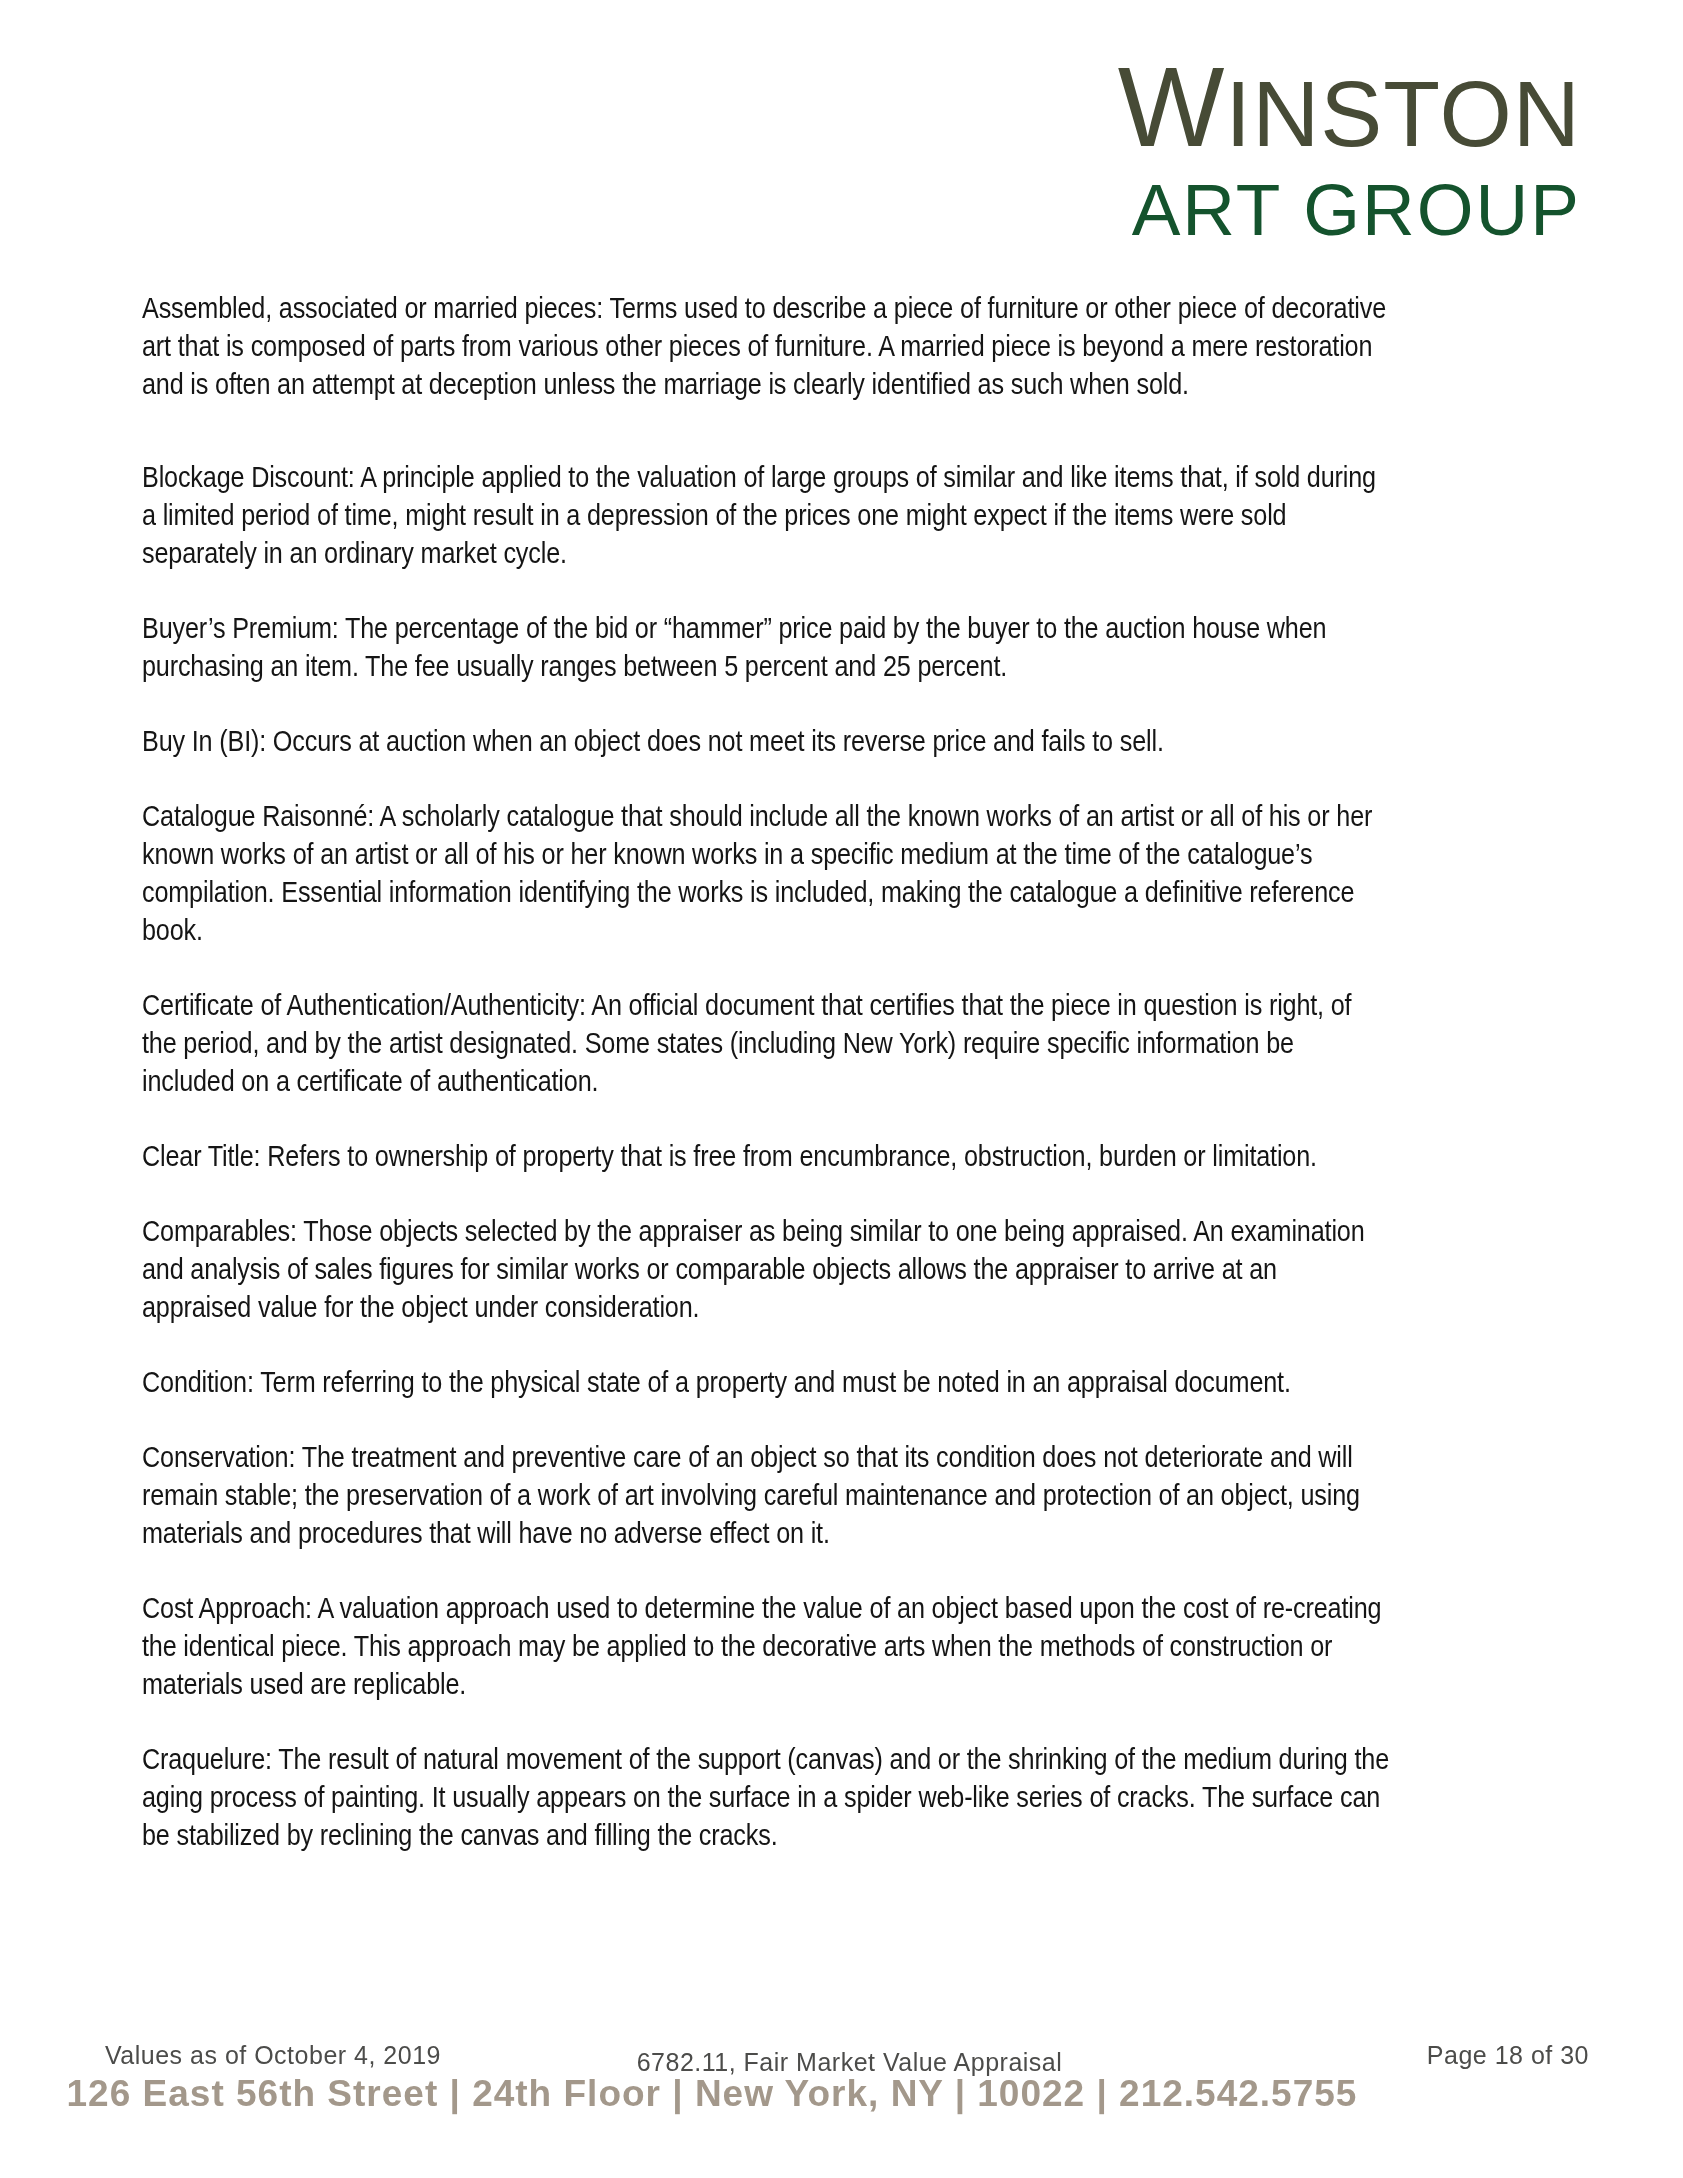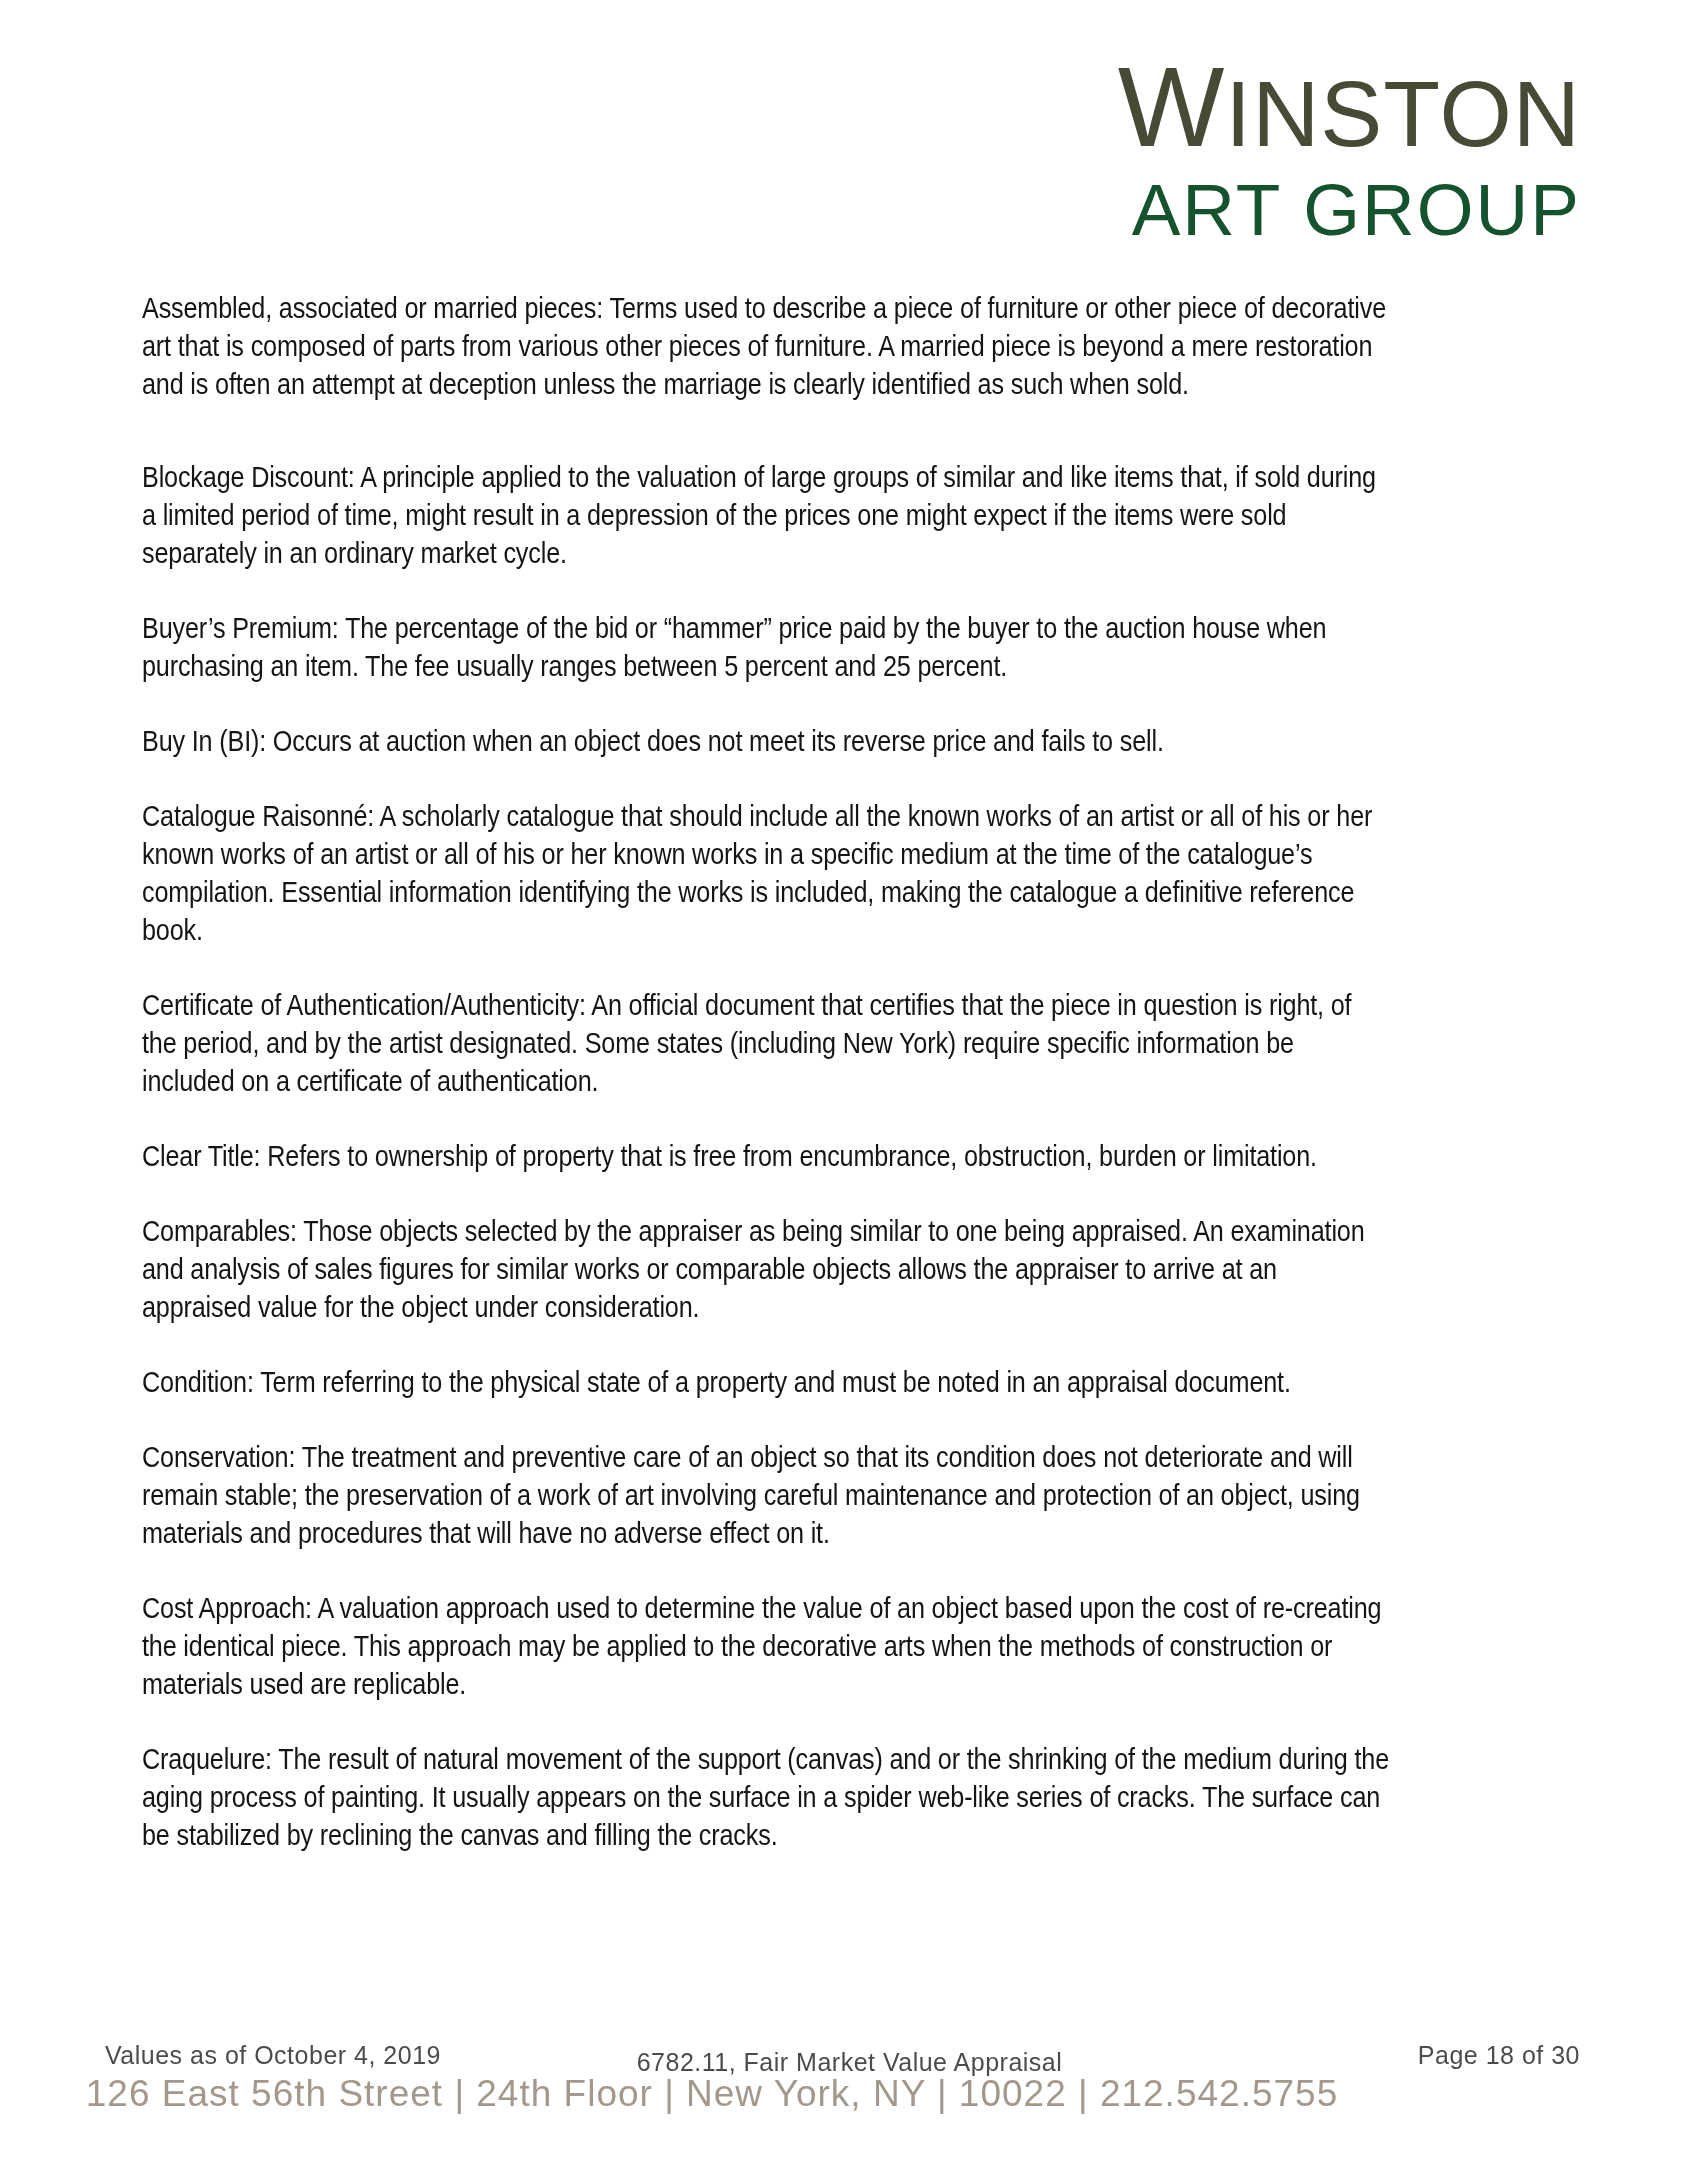--- a/index.html
+++ b/index.html
@@ -79,32 +79,33 @@
   }
   .footer-line1 .f-center {
     position: absolute;
     left: 0;
     width: 1683px;
     text-align: center;
     top: 7px;
   }
   .footer-line1 .f-right {
     position: absolute;
-    right: 111px;
+    right: 102px;
     top: 0;
   }
   .footer-line2 {
     position: absolute;
     top: 2073px;
     left: 0;
     width: 1424px;
     text-align: center;
     font-size: 37px;
     color: #a3988b;
     letter-spacing: 1px;
+    font-weight: bold;
   }
 </style>
 </head>
 <body>
 
 <header class="logo">
   <div class="logo-top">WINSTON</div>
   <div class="logo-bottom">ART GROUP</div>
 </header>
 

